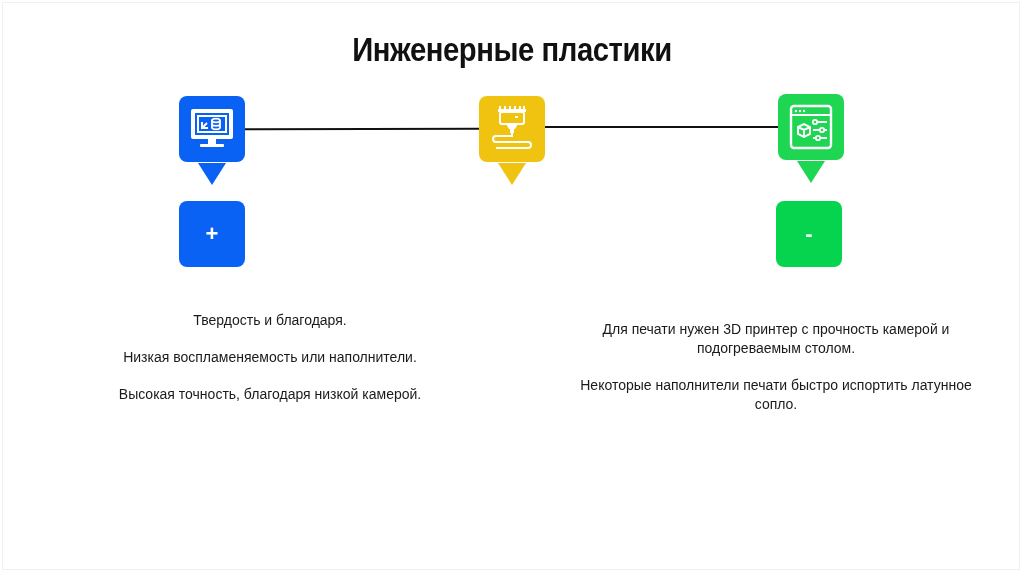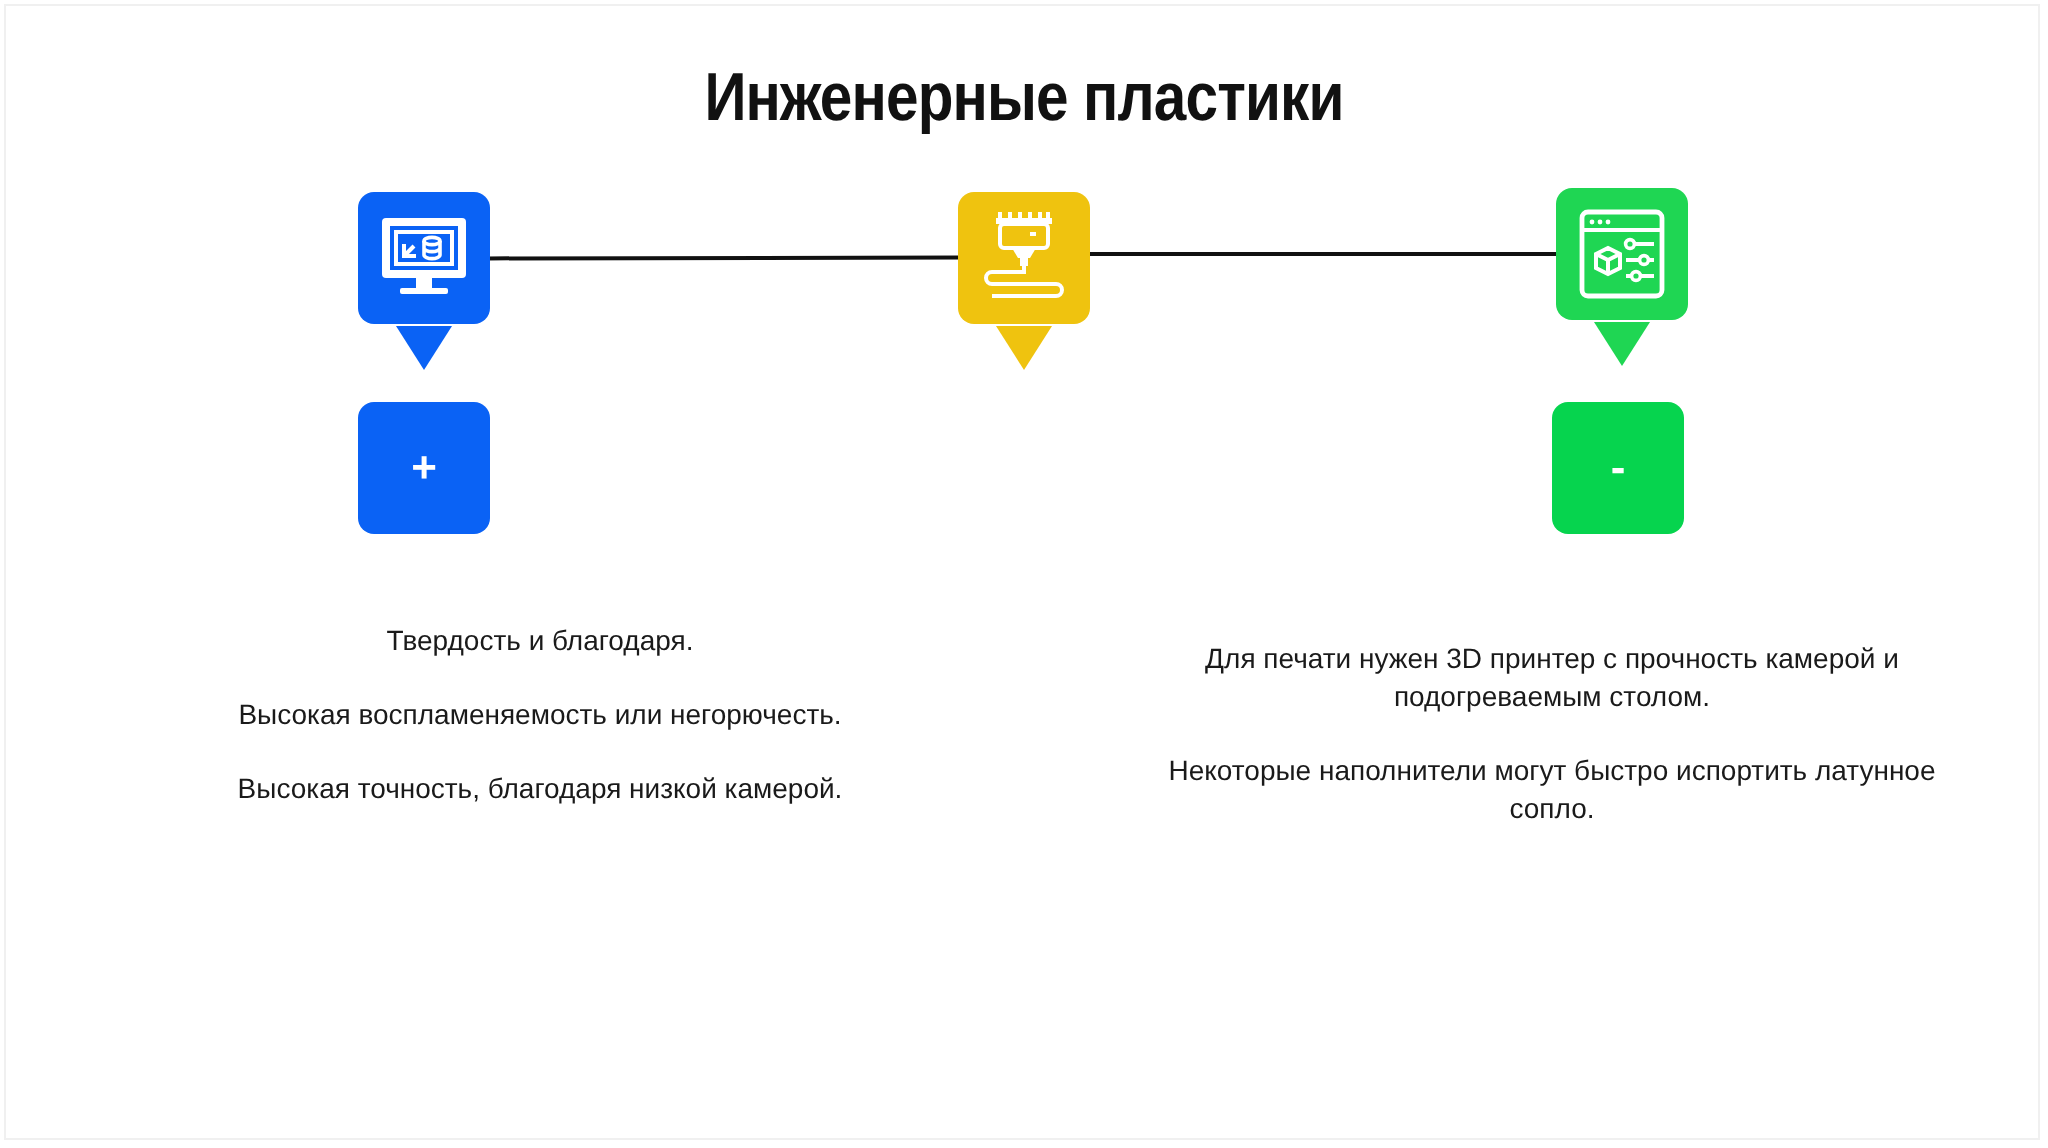--- a/index.html
+++ b/index.html
@@ -83,20 +83,20 @@
 
 <div class="sign-box" style="left:179px; top:201px; background:#0a62f5;">
   <span>+</span>
 </div>
 <div class="sign-box" style="left:776px; top:201px; background:#06d44e;">
   <span>-</span>
 </div>
 
 <div class="text-col" style="left:60px; top:311px; width:420px;">
   <p>Твердость и благодаря.</p>
-  <p>Высокая воспламеняемость или негорючесть.</p>
+  <p>Низкая воспламеняемость или наполнители.</p>
   <p>Высокая точность, благодаря низкой камерой.</p>
 </div>
 
 <div class="text-col" style="left:570px; top:320px; width:412px;">
   <p>Для печати нужен 3D принтер с прочность камерой и подогреваемым столом.</p>
-  <p>Некоторые наполнители могут быстро испортить латунное сопло.</p>
+  <p>Некоторые наполнители печати быстро испортить латунное сопло.</p>
 </div>
 
 </body></html>

